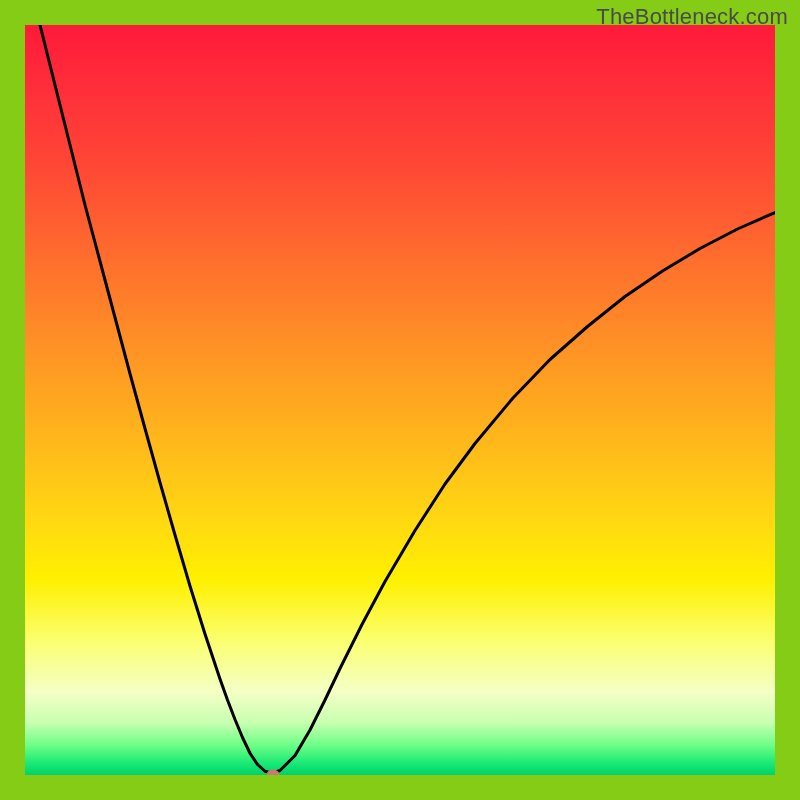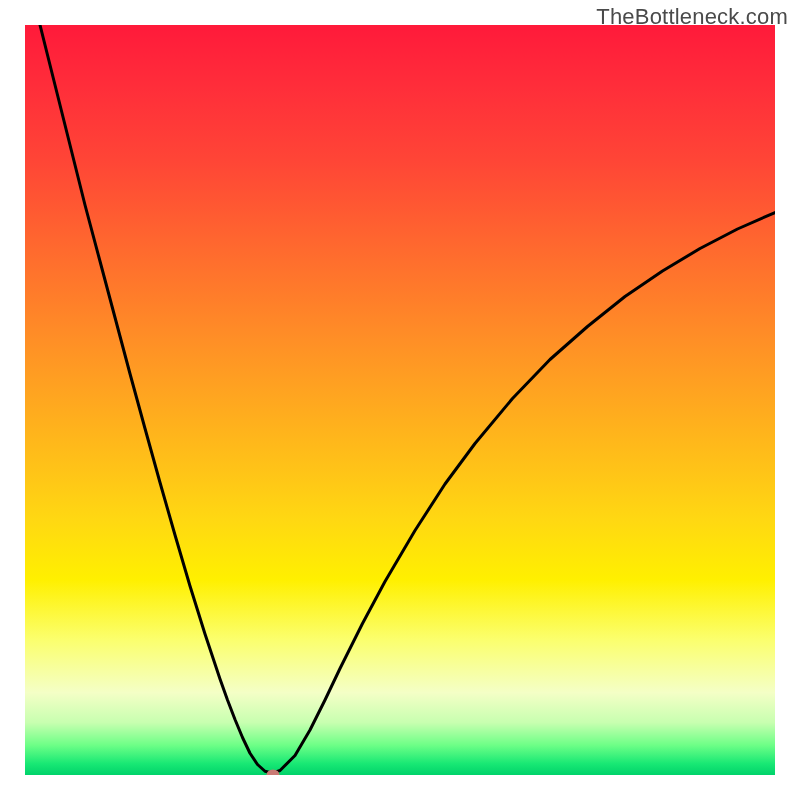--- a/index.html
+++ b/index.html
@@ -8,21 +8,21 @@
     width: 800px;
     height: 800px;
     background: #000;
     overflow: hidden;
     font-family: Arial, Helvetica, sans-serif;
   }
   .frame {
     position: relative;
     width: 800px;
     height: 800px;
-    background: #ffffff;
+    background: #84cc16;
   }
   .watermark {
     position: absolute;
     top: 4px;
     right: 12px;
     color: #4a4a4a;
     font-size: 22px;
     font-weight: 400;
     letter-spacing: 0.2px;
     z-index: 10;

